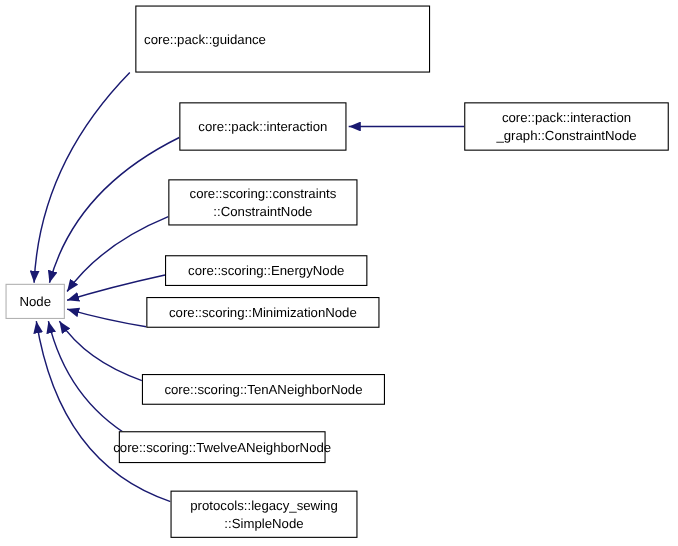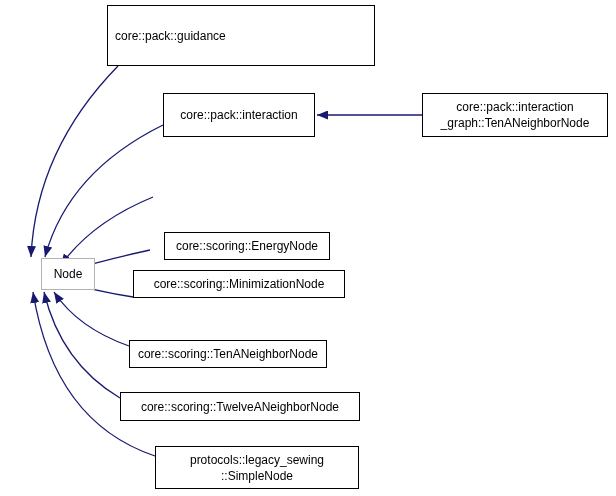--- a/index.html
+++ b/index.html
@@ -37,30 +37,30 @@
     color: var(--text);
     font-size: 12px;
     display: flex;
     flex-direction: column;
     justify-content: center;
     align-items: center;
     text-align: center;
     white-space: nowrap;
   }
   .gnode span { line-height: 16px; display: block; }
-  .n-base    { left: 5px;   top: 258px; width: 54px;  height: 32px; border-color: var(--base-border); margin-left: 36px; }
-  .n-buried  { left: 107px; top: 5px;   width: 268px; height: 61px; align-items: flex-start; text-align: right; padding-left: 7px; gap: 32px; }
+  .n-base    { left: 5px;   top: 258px; width: 54px;  height: 32px; border-color: var(--base-border); }
+  .n-buried  { left: 123px; top: 5px;   width: 268px; height: 61px; align-items: flex-start; text-align: right; padding-left: 7px; gap: 32px; }
   .n-simple  { left: 163px; top: 93px;  width: 152px; height: 44px; }
   .n-npdhb   { left: 422px; top: 93px;  width: 186px; height: 44px; }
   .n-constraint { left: 153px; top: 163px; width: 172px; height: 42px; }
-  .n-energy  { left: 164px; top: 232px; width: 166px; height: 28px; }
+  .n-energy  { left: 150px; top: 232px; width: 184px; height: 28px; }
   .n-minim   { left: 133px; top: 270px; width: 212px; height: 28px; }
-  .n-tena    { left: 129px; top: 340px; width: 198px; height: 28px; }
-  .n-twelvea { left: 120px; top: 392px; width: 240px; height: 29px; }
-  .n-model   { left: 155px; top: 446px; width: 204px; height: 43px; }
+  .n-tena    { left: 129px; top: 340px; width: 221px; height: 28px; }
+  .n-twelvea { left: 108px; top: 392px; width: 188px; height: 29px; }
+  .n-model   { left: 155px; top: 446px; width: 170px; height: 43px; }
 </style>
 </head>
 <body>
 
 <div class="canvas">
 
   <svg class="edges-svg" viewBox="0 0 616 496" xmlns="http://www.w3.org/2000/svg">
     <defs>
       <marker id="arrowhead" viewBox="0 0 11 9" refX="11" refY="4.5" markerWidth="11" markerHeight="9" markerUnits="userSpaceOnUse" orient="auto">
         <path class="arrowhead-shape" d="M0,0 L11,4.5 L0,9 Z"></path>
@@ -84,23 +84,27 @@
   <div class="gnode n-buried">
     <span>core::pack::guidance</span>
   </div>
 
   <div class="gnode n-simple">
     <span>core::pack::interaction</span>
   </div>
 
   <div class="gnode n-npdhb">
     <span>core::pack::interaction</span>
-    <span>_graph::TenANeighborNode</span>
+    <span>_graph::ConstraintNode</span>
   </div>
 
+  <div class="gnode n-constraint">
+    <span>core::scoring::constraints</span>
+    <span>::ConstraintNode</span>
+  </div>
 
   <div class="gnode n-energy">
     <span>core::scoring::EnergyNode</span>
   </div>
 
   <div class="gnode n-minim">
     <span>core::scoring::MinimizationNode</span>
   </div>
 
   <div class="gnode n-tena">

